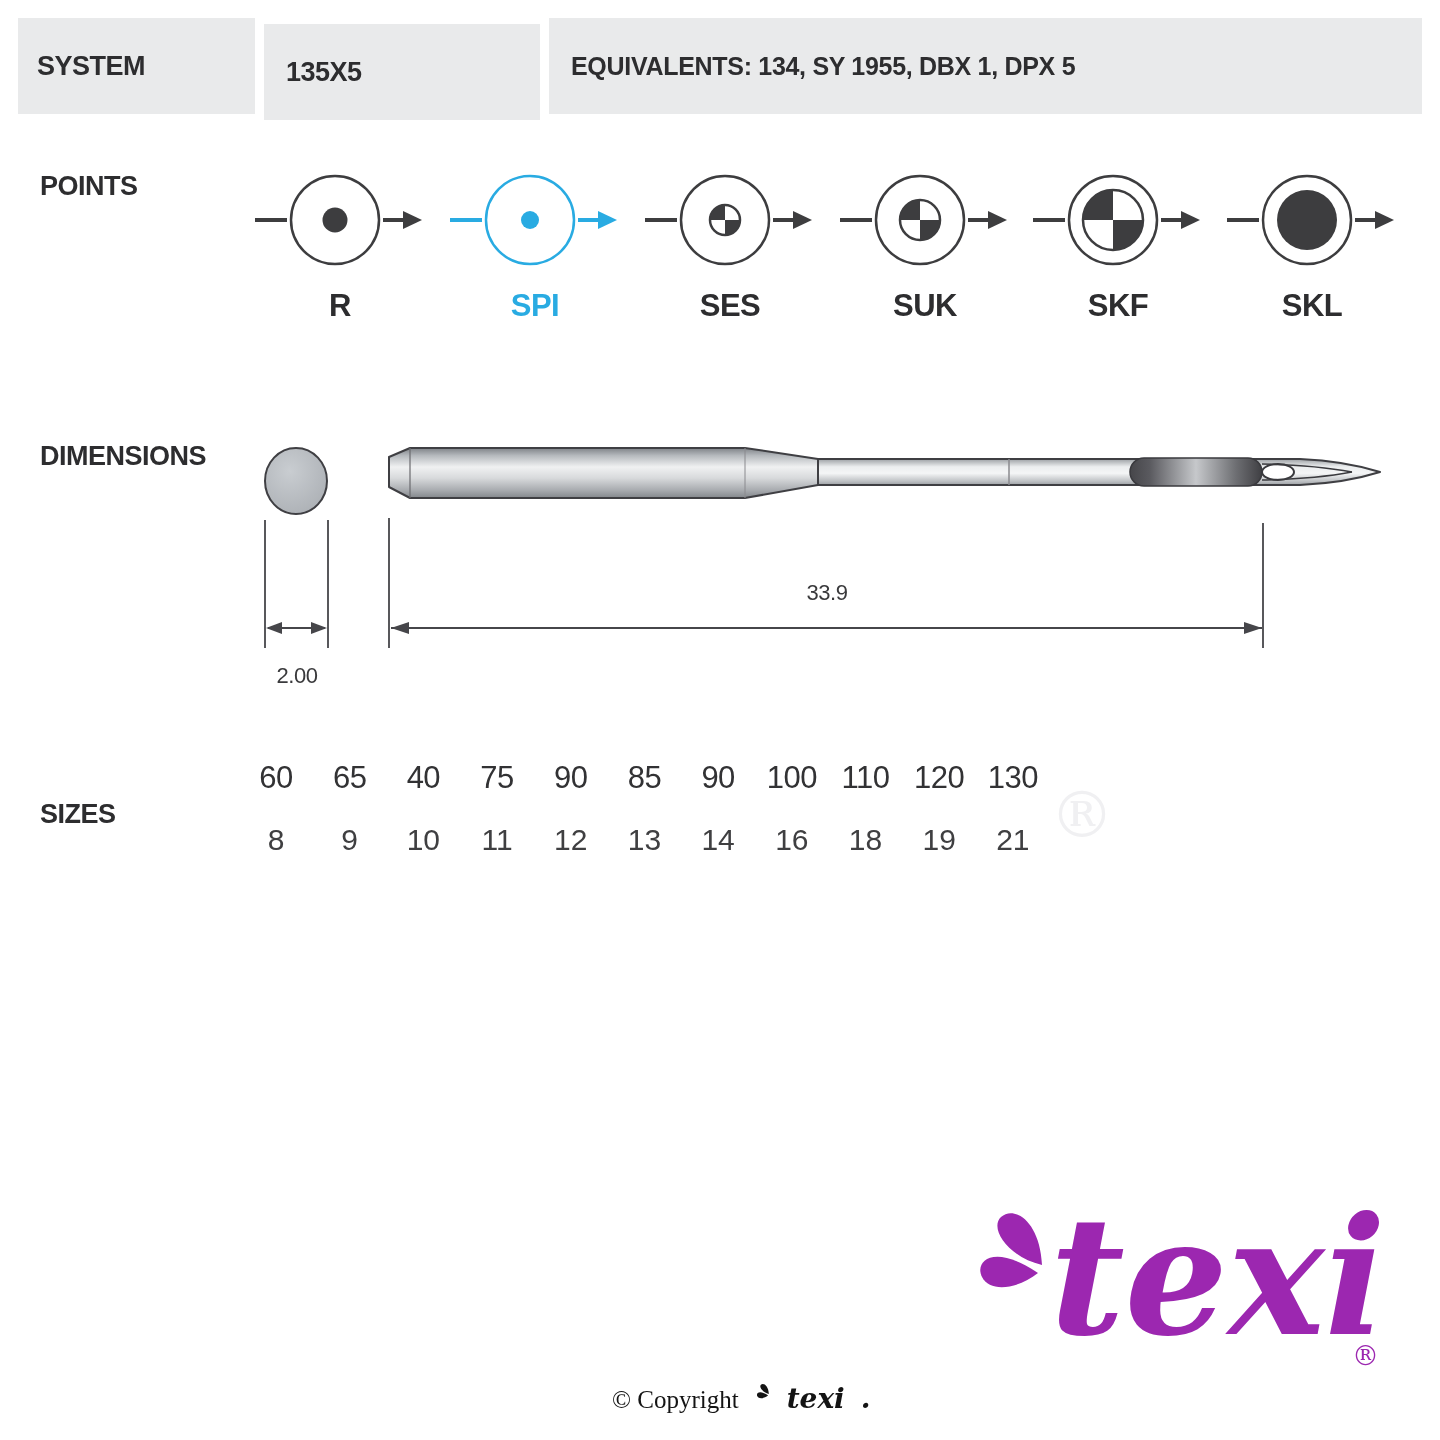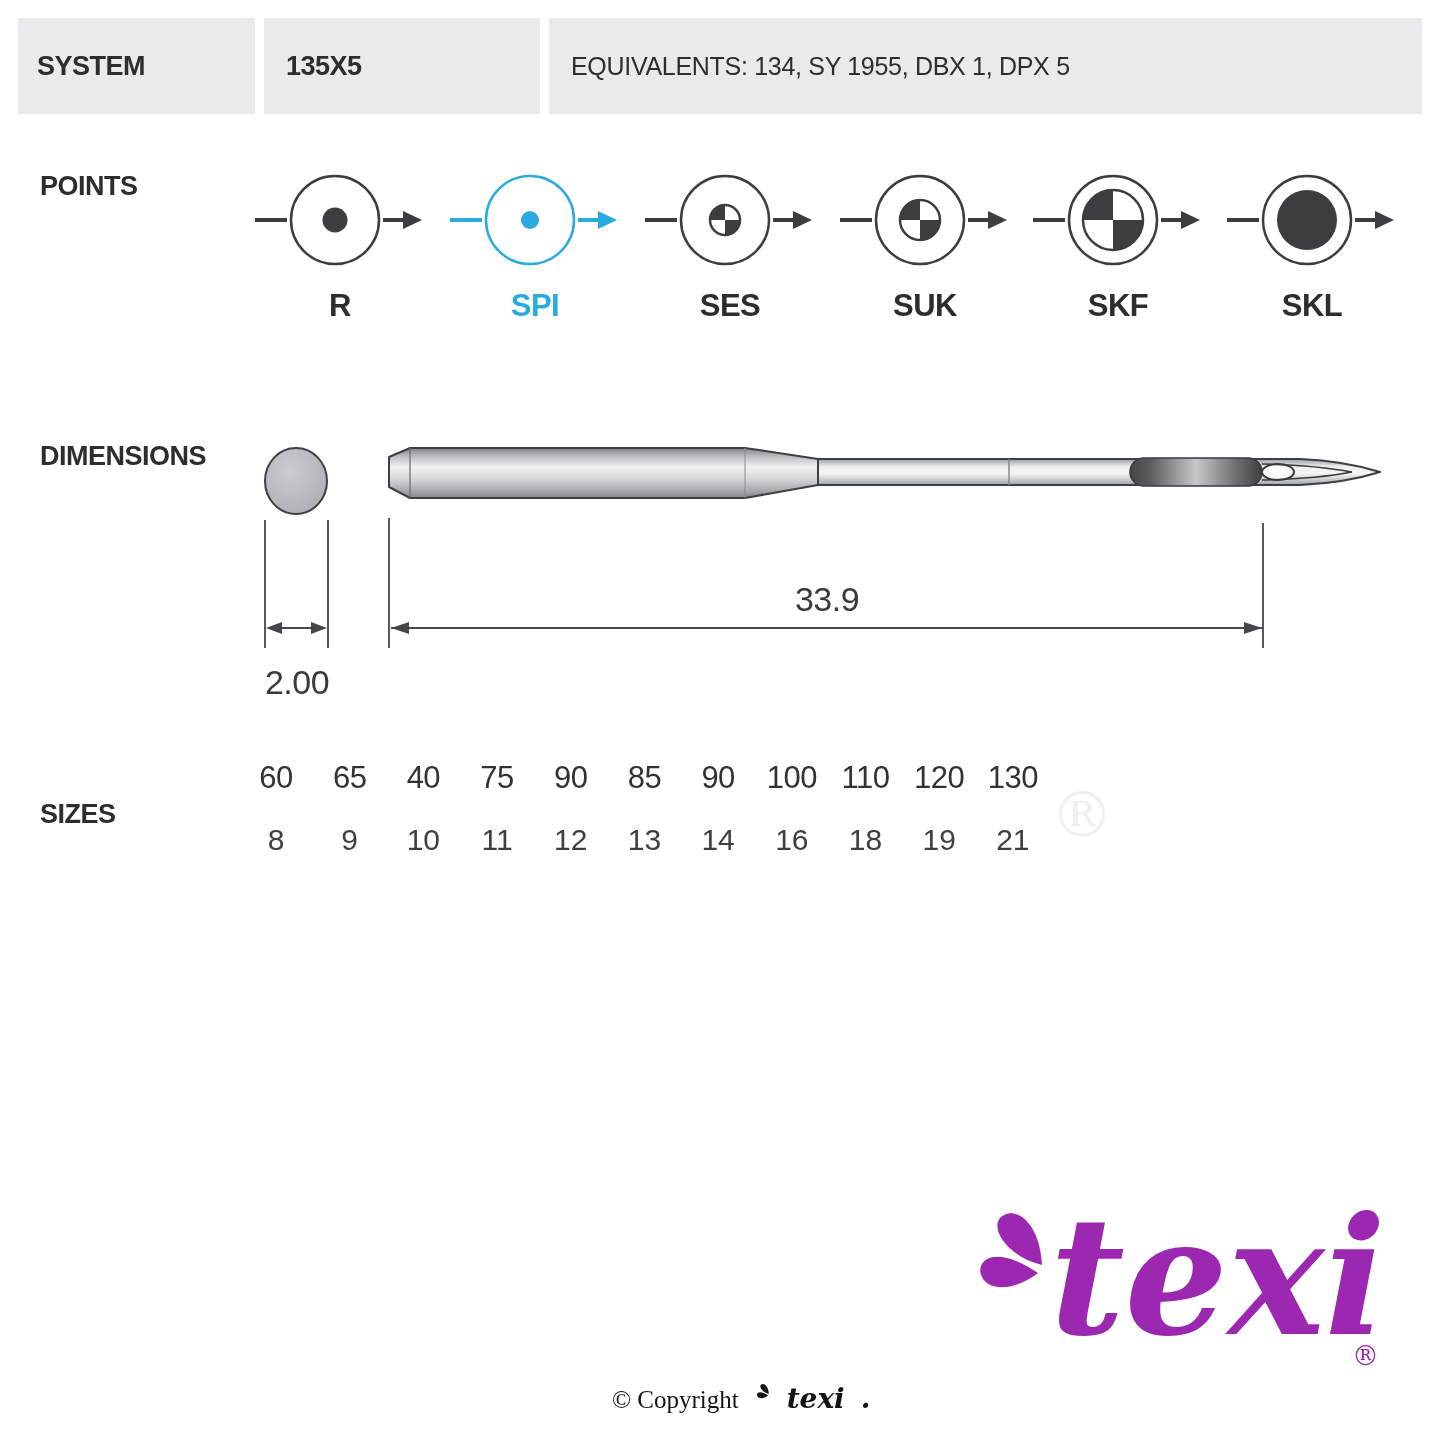--- a/index.html
+++ b/index.html
@@ -11,45 +11,45 @@
   }
   *{margin:0;padding:0;box-sizing:border-box;}
   html,body{background:#fff;}
   .sheet{
     position:relative;width:1440px;height:1440px;background:#fff;overflow:hidden;
     font-family:"Liberation Sans",sans-serif;color:var(--ink);
   }
   
   .hbox{position:absolute;top:18px;height:96px;background:var(--panel);display:flex;align-items:center;padding-left:22px;}
   .hbox.b1{left:18px;width:237px;padding-left:19px;}
-  .hbox.b2{left:264px;width:276px;}
+  .hbox.b2{left:264px;width:276px;margin-top:6px;}
   .hbox.b3{left:549px;width:873px;}
   .hlabel{font-weight:bold;font-size:27px;letter-spacing:-0.5px;color:#2d2d2f;}
   .hvalue{font-weight:bold;font-size:27px;letter-spacing:-0.5px;color:#2d2d2f;}
-  .hequiv{font-weight:normal;font-size:25px;letter-spacing:-0.3px;color:#2d2d2f;}
+  .hequiv{font-weight:bold;font-size:25px;letter-spacing:-0.3px;color:#2d2d2f;}
   
   .seclabel{position:absolute;left:40px;font-weight:bold;font-size:27px;letter-spacing:-0.5px;color:#2d2d2f;}
   .seclabel.points{top:171px;}
   .seclabel.dimensions{top:441px;}
   .seclabel.sizes{top:799px;}
   
   .pticon{position:absolute;top:165px;width:175px;height:110px;}
   .ptlabel{position:absolute;top:288px;width:140px;text-align:center;font-weight:bold;font-size:31px;letter-spacing:-0.5px;color:#2d2d2f;}
   .ptlabel.active{color:var(--blue);}
   .icon-stroke{stroke:var(--ink);fill:none;}
   .icon-fill{fill:var(--ink);}
   .blue .icon-stroke{stroke:var(--blue);}
   .blue .icon-fill{fill:var(--blue);}
   
   .watermark{position:absolute;left:315px;top:545px;font-family:"DejaVu Serif",serif;
     font-style:italic;font-weight:bold;font-size:300px;line-height:1;color:#f2f2f4;user-select:none;}
   .wm-r{position:absolute;left:1050px;top:778px;font-size:64px;color:#f0f0f2;font-family:"DejaVu Serif",serif;}
   
   .needle-svg{position:absolute;left:0;top:420px;}
-  .dimnum{position:absolute;font-size:34px;color:#3a3a3c;letter-spacing:-0.5px;}
+  .dimnum{position:absolute;font-size:22px;color:#3a3a3c;letter-spacing:-0.5px;}
   .dimnum.d200{left:247px;top:663px;width:100px;text-align:center;}
   .dimnum.d339{left:777px;top:580px;width:100px;text-align:center;}
   
   .sizesrow{position:absolute;left:248px;top:760px;width:793px;display:flex;justify-content:space-between;}
   .szcol{width:56px;display:flex;flex-direction:column;align-items:center;}
   .szmain{font-weight:normal;font-size:31px;letter-spacing:-0.5px;color:#323234;}
   .szmetric{margin-top:27px;font-size:30px;color:#3f3f41;}
   
   .logo-mark{position:absolute;left:972px;top:1203px;width:100px;height:104px;}
   .logo-text{position:absolute;left:1050px;top:1196px;font-family:"DejaVu Serif",serif;

